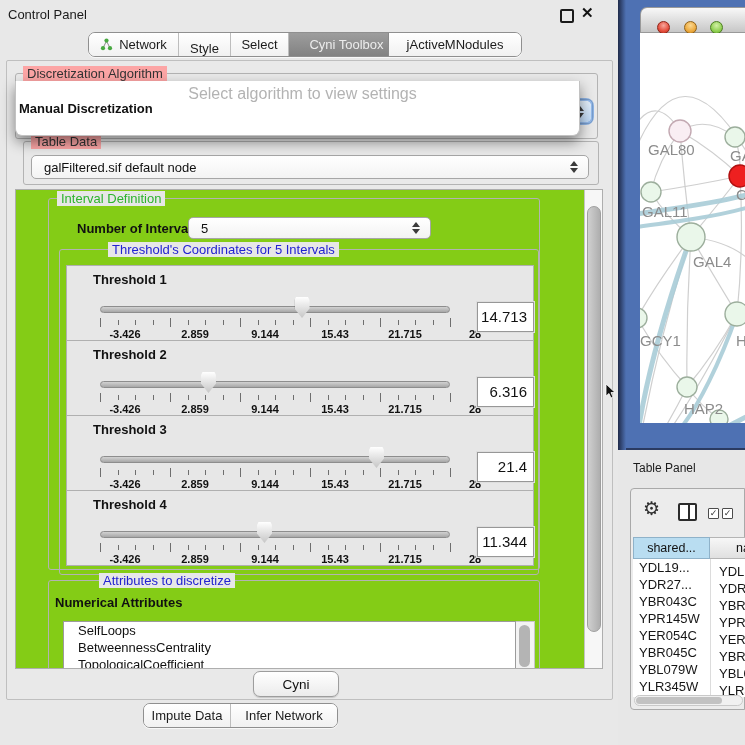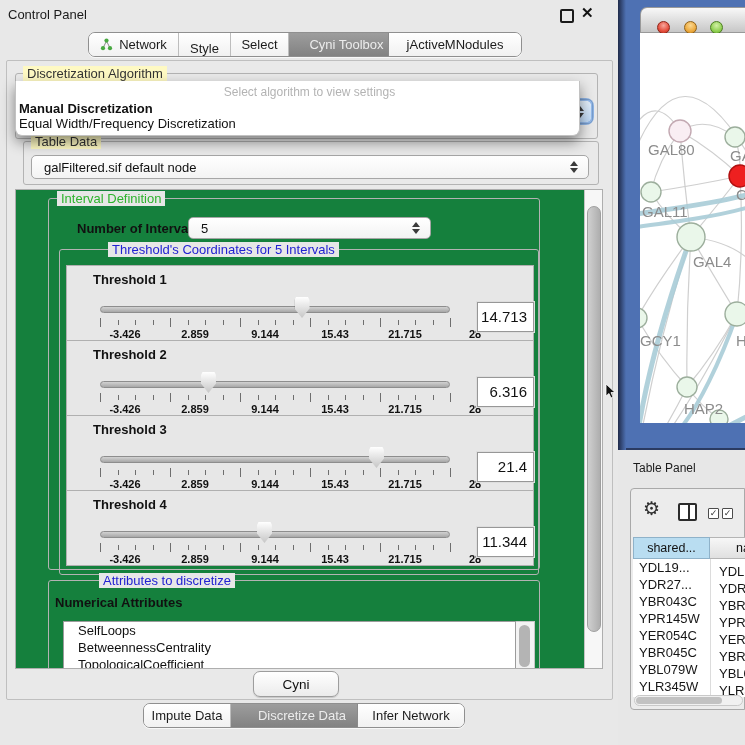--- a/index.html
+++ b/index.html
@@ -18,45 +18,45 @@
   .tab-seg{display:flex;align-items:center;justify-content:center;font-size:13px;color:#1b1b1b;
            background:linear-gradient(#ffffff,#f1f1f1);border-right:1px solid #bdbdbd;box-sizing:border-box;}
   .tab-seg:last-child{border-right:none;text-align:center;}
   .tab-seg.selected{background:linear-gradient(#9d9d9d,#828282);color:#ececec;border-right-color:#8a8a8a;padding-left:16px;}
   .tab-icon{margin-right:6px;display:inline-flex;}
 
   #content-panel{position:absolute;left:6px;top:60px;width:605px;height:638px;background:#e9e9e9;
                  border:1px solid #bfbfbf;border-radius:2px;}
 
   .group{position:absolute;border:1px solid #b3b3b3;border-radius:3px;box-sizing:border-box;}
-  .gtitle{position:absolute;font-size:13px;line-height:15px;padding:0 4px;background:#fef9c3;white-space:nowrap;z-index:2;}
+  .gtitle{position:absolute;font-size:13px;line-height:15px;padding:0 4px;background:#fca5a5;white-space:nowrap;z-index:2;}
   .gtitle.green{color:#2db32d;}
   .gtitle.blue{color:#2222d2;margin-left:42px;}
   .gtitle.plain{color:#333;}
 
   .combo{position:absolute;display:flex;align-items:center;background:linear-gradient(#ffffff,#f3f3f3);
          border:1px solid #a6a6a6;border-radius:5px;box-sizing:border-box;font-size:13px;}
   .combo .txt{padding-left:12px;white-space:nowrap;}
   .spin{margin-left:auto;margin-right:10px;display:flex;flex-direction:column;gap:2px;}
   .arr-up{width:0;height:0;border-left:4px solid transparent;border-right:4px solid transparent;border-bottom:5px solid #3b3b3b;}
   .arr-dn{width:0;height:0;border-left:4px solid transparent;border-right:4px solid transparent;border-top:5px solid #3b3b3b;}
 
   
   #combo-behind{left:16px;top:38px;width:570px;height:25px;z-index:1;}
   #focus-spin{position:absolute;right:1px;top:1px;width:22px;height:21px;border-radius:5px;
               background:linear-gradient(#e6f1fc,#bcd7f4);box-shadow:0 0 0 3px rgba(96,152,226,.65);
               display:flex;flex-direction:column;align-items:center;justify-content:center;gap:2px;}
 
   #algo-popup{position:absolute;left:8px;top:20px;width:563px;height:54px;background:#fff;z-index:6;
               border:1px solid #c2c2c2;border-top:none;border-radius:0 0 7px 7px;
               box-shadow:0 6px 14px rgba(0,0,0,.45);}
-  #popup-prompt{position:absolute;left:12px;top:4px;width:100%;text-align:center;color:#b3b3b3;font-size:12px;}
+  #popup-prompt{position:absolute;left:5px;top:4px;width:100%;text-align:center;color:#b3b3b3;font-size:16px;}
   .popup-item{position:absolute;left:3px;font-size:13px;white-space:nowrap;}
 
-  #scrollpane{position:absolute;left:8px;top:128px;width:586px;height:478px;background:#15803d;
+  #scrollpane{position:absolute;left:8px;top:128px;width:586px;height:478px;background:#84cc16;
               border:1px solid #aeaeae;overflow:hidden;box-sizing:content-box;}
   #scrollpane .gtitle{background:#e7e7e7;}
 
   
   .th-panel{position:relative;width:468px;height:76px;border:1px solid #b0b0b0;margin-top:-1px;background:#e7e7e7;box-sizing:border-box;}
   .th-title{position:absolute;left:26px;top:6px;font-weight:bold;font-size:13px;}
   .th-track{position:absolute;left:33px;top:40px;width:350px;height:7px;border:1px solid #8d8d8d;border-radius:5px;
             background:linear-gradient(#d2d2d2,#a7a7a7);box-sizing:border-box;}
   .th-handle{position:absolute;top:31px;width:15px;height:21px;background:linear-gradient(#ffffff,#c6c6c6);
              clip-path:polygon(10% 0,90% 0,100% 14%,100% 55%,50% 100%,0 55%,0 14%);
@@ -167,21 +167,20 @@
       <div class="combo" id="combo-behind">
         <div id="focus-spin">
           <div class="arr-up"></div>
           <div class="arr-dn"></div>
         </div>
       </div>
 
       <div id="algo-popup">
         <div id="popup-prompt">Select algorithm to view settings</div>
         <div class="popup-item" style="top:20px;font-weight:bold;">Manual Discretization</div>
-        <div class="popup-item" style="top:35px;">Equal Width/Frequency Discretization</div>
       </div>
 
       <div class="group" style="left:16px;top:80px;width:576px;height:44px;"></div>
       <div class="gtitle plain" style="left:24px;top:73px;">Table Data</div>
       <div class="combo" style="left:24px;top:94px;width:558px;height:24px;">
         <span class="txt">galFiltered.sif default node</span>
         <span class="spin">
           <span class="arr-up"></span>
           <span class="arr-dn"></span>
         </span>
@@ -374,23 +373,20 @@
           <div id="vscroll-thumb"></div>
         </div>
       </div>
 
       <div id="apply-btn">Cyni</div>
     </div>
 
     <div class="tabbar" style="left:143px;top:703px;">
         <div class="tab-seg" style="width: 87px;">
           <span>Impute Data</span>
-        </div>
-        <div class="tab-seg selected" style="width: 127px;">
-          <span>Discretize Data</span>
         </div>
         <div class="tab-seg" style="width: 106px;">
           <span>Infer Network</span>
         </div>
       </div>
 
     <svg id="mouse-cursor" width="12" height="16" viewBox="0 0 12 16">
       <polygon points="1,0 1,12 4,9.5 6,14 8,13 6,8.6 10,8.4" fill="#111" stroke="#fff" stroke-width="0.8"></polygon>
     </svg>
   </div>

